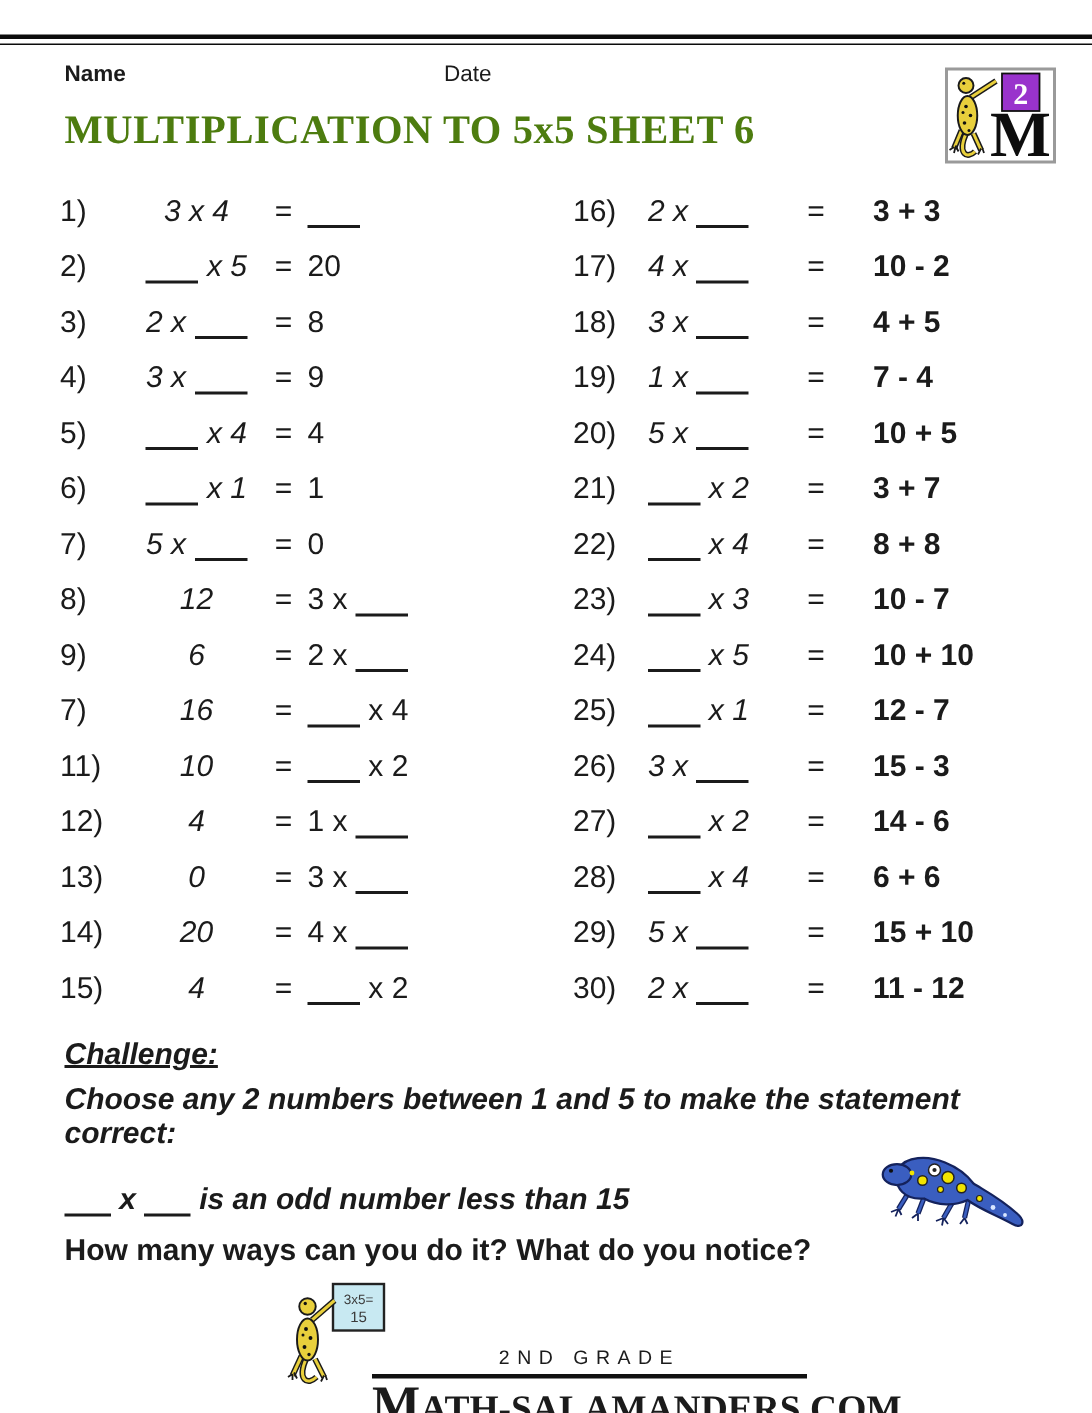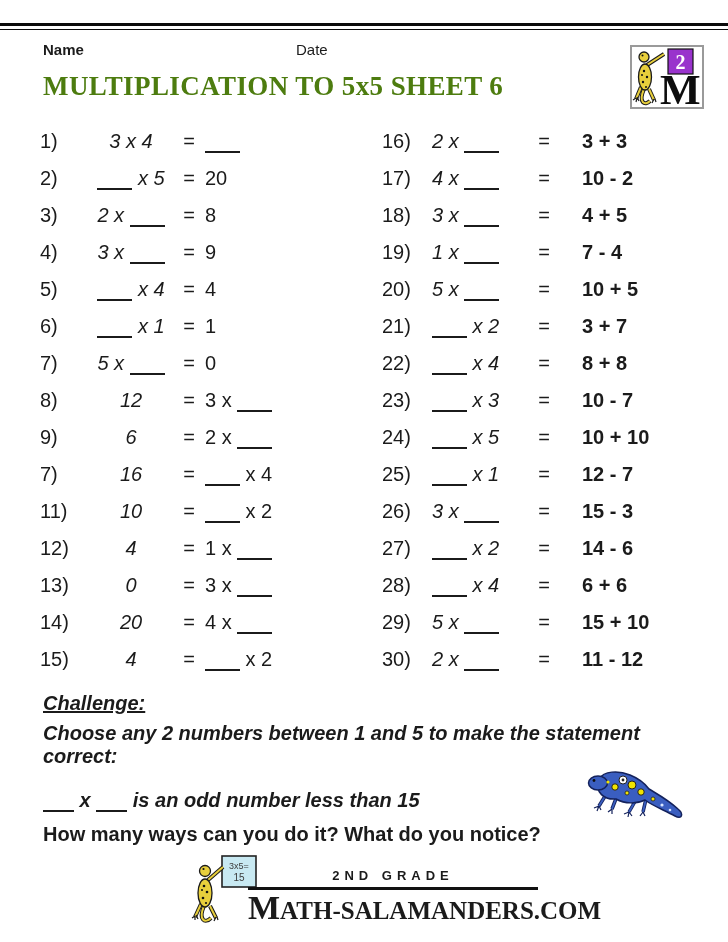--- a/index.html
+++ b/index.html
@@ -32,22 +32,22 @@
   .challenge{position:absolute;left:43px;top:692px;width:655px;font-size:20px;font-weight:bold;}
   .ch-head{font-style:italic;text-decoration:underline;}
   .ch-line1{font-style:italic;margin-top:7px;}
   .ch-line2{font-style:italic;margin-top:21px;}
   .ch-line3{margin-top:11px;}
   .challenge .blank{width:31px;}
   .lizard{position:absolute;left:585px;top:760px;width:105px;height:62px;}
   .footer{position:absolute;left:190px;top:854px;width:360px;height:82px;}
   .f-gecko{position:absolute;left:0;top:0;width:74px;height:74px;}
   .wordmark{position:absolute;left:58px;top:14px;width:290px;text-align:center;}
-  .grade{font-weight:bold;font-size:13px;letter-spacing:5px;padding-bottom:4px;
-         border-bottom:3px solid #111;}
+  .grade{font-weight:normal;font-size:13px;letter-spacing:5px;padding-bottom:4px;
+         border-bottom:3px solid #111;margin-top:29px;}
   .site{font-family:"Liberation Serif",serif;font-weight:bold;font-size:25px;line-height:1.05;
         margin-top:0;white-space:nowrap;}
   .big-m{font-size:34px;}
 </style>
 </head>
 <body>
 
 <div class="page">
 
   <div class="rule-thick"></div>

